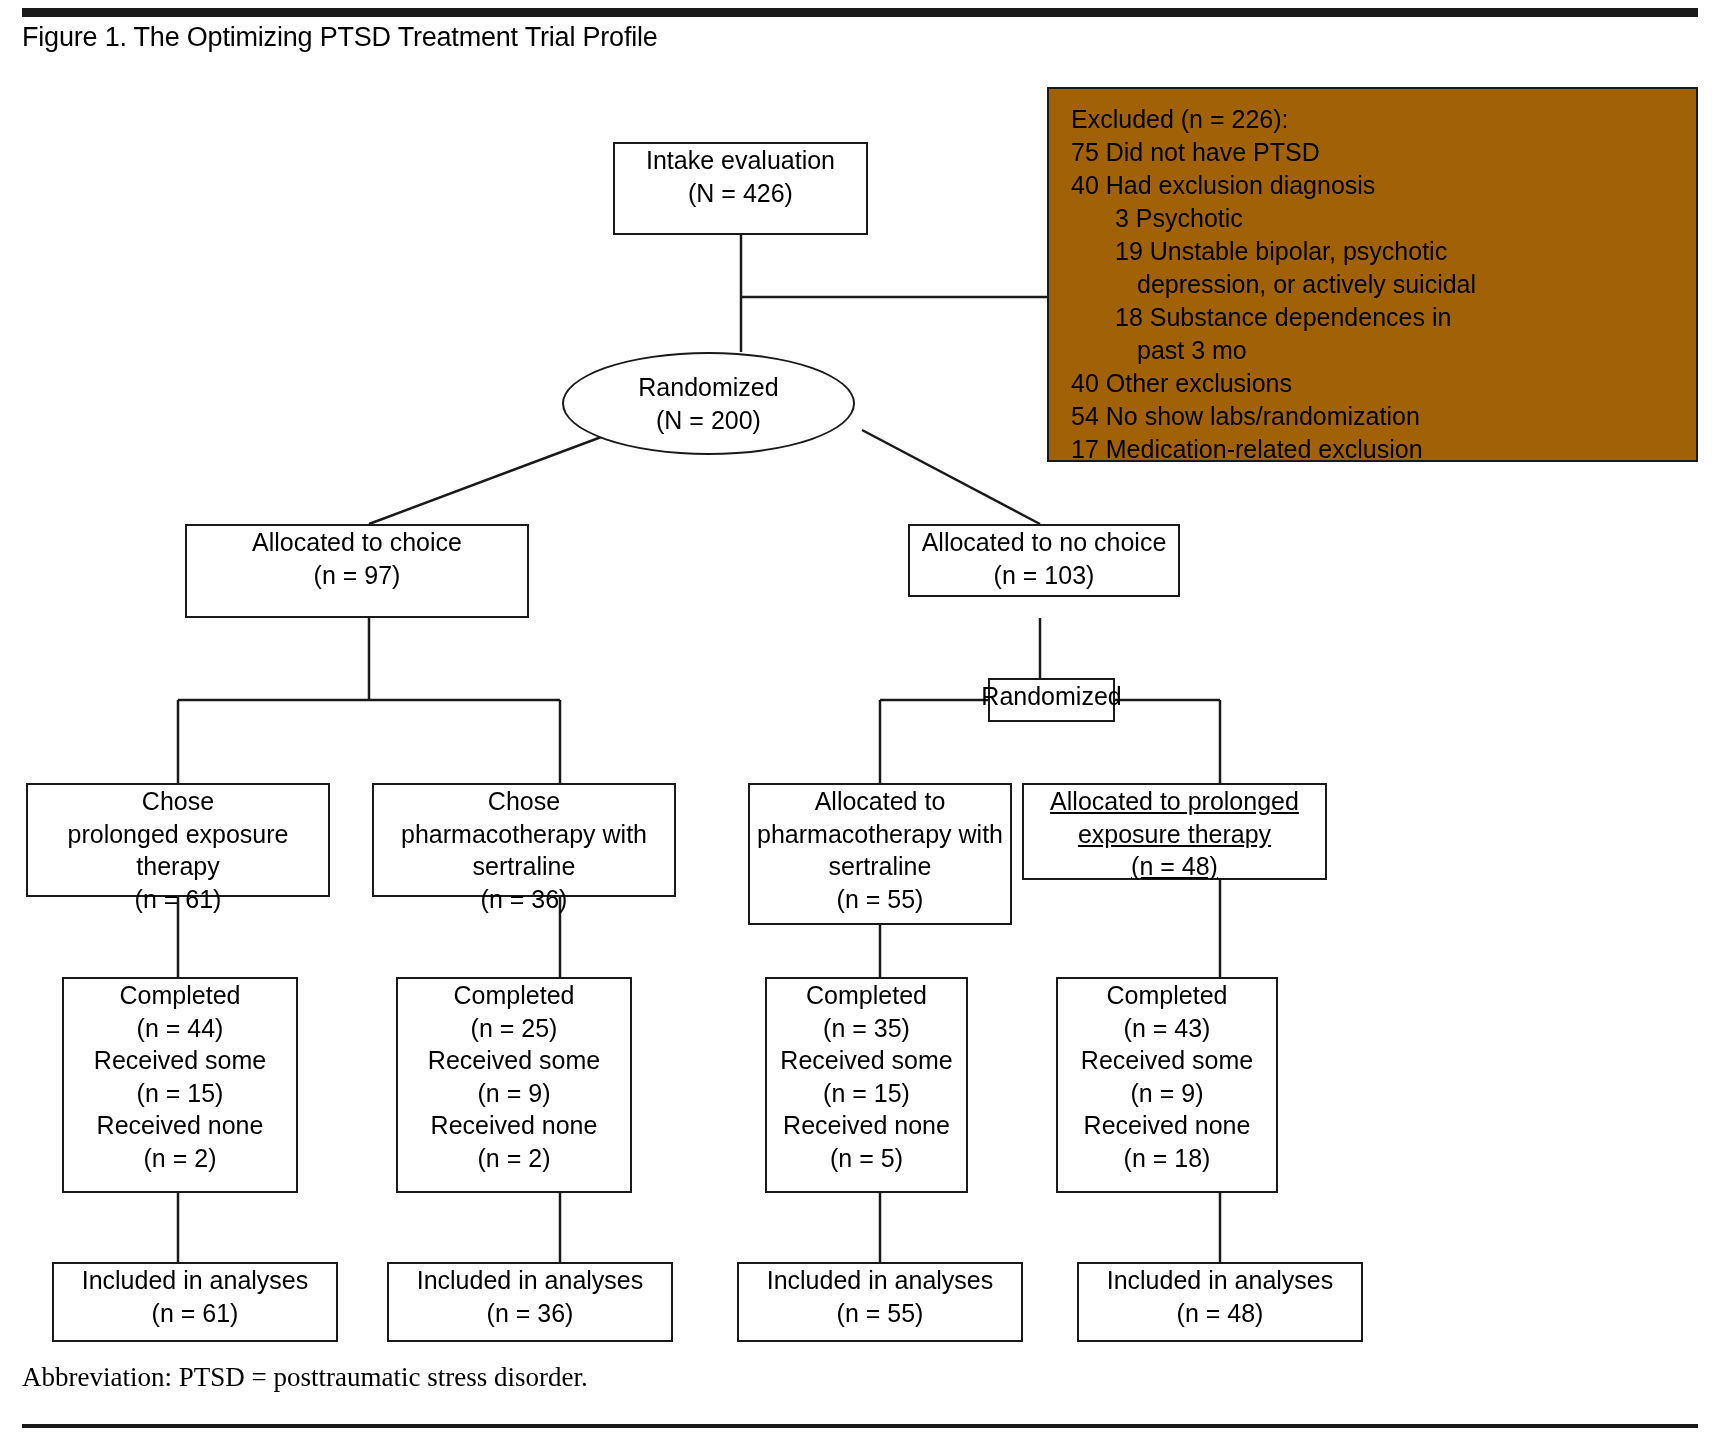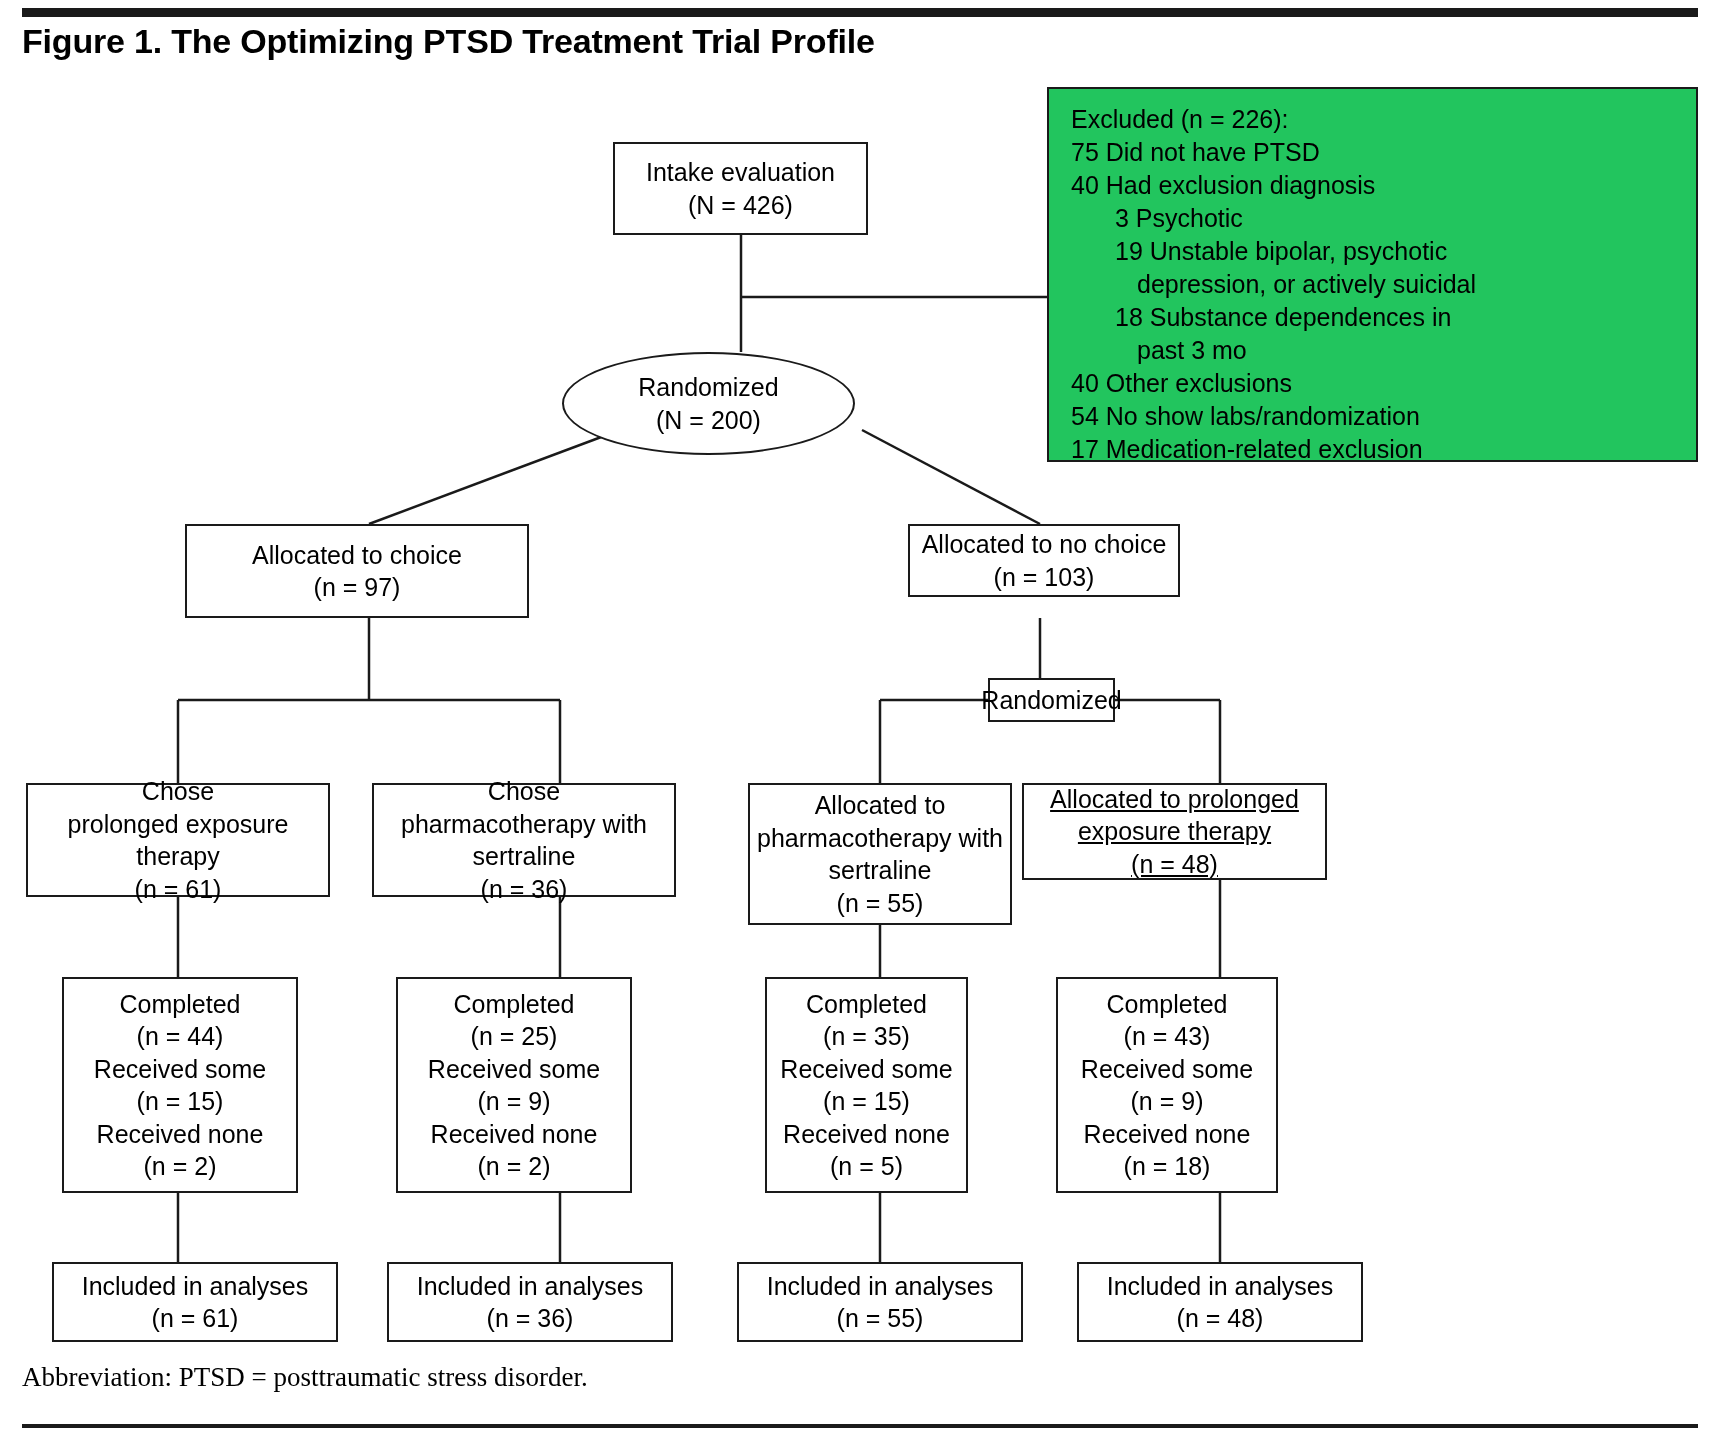--- a/index.html
+++ b/index.html
@@ -2,36 +2,36 @@
 <html><head>
 <meta charset="utf-8">
 <style>
   html,body{margin:0;padding:0;background:#fff;}
   body{font-family:"Liberation Sans", sans-serif;color:#000;}
   #page{position:relative;width:1720px;height:1437px;background:#fff;overflow:hidden;}
 
   .rule-top{position:absolute;left:22px;top:8px;width:1676px;height:9px;background:#1a1a1a;}
   .rule-bottom{position:absolute;left:22px;top:1424px;width:1676px;height:4px;background:#1a1a1a;}
 
-  .fig-title{position:absolute;left:22px;top:22px;font-size:34px;font-weight:bold;
+  .fig-title{position:absolute;left:22px;top:22px;font-size:27px;font-weight:normal;
              letter-spacing:-0.2px;white-space:nowrap;}
 
   .footnote{position:absolute;left:22px;top:1362px;font-family:"Liberation Serif", serif;
             font-size:27px;white-space:nowrap;}
 
   .node{position:absolute;box-sizing:border-box;border:2.5px solid #1a1a1a;background:#fff;
-        display:flex;flex-direction:column;align-items:center;justify-content:center;
+        display:flex;flex-direction:column;align-items:center;
         text-align:center;font-size:25px;line-height:1.30;z-index:2;}
   .node .ln{display:block;white-space:nowrap;}
 
   .ellipse{position:absolute;box-sizing:border-box;border:2.5px solid #1a1a1a;background:#fff;
            border-radius:50%;display:flex;flex-direction:column;align-items:center;
            justify-content:center;text-align:center;font-size:25px;line-height:1.30;z-index:2;}
 
-  .excl{position:absolute;box-sizing:border-box;border:2.5px solid #1a1a1a;background:#22c55e;
+  .excl{position:absolute;box-sizing:border-box;border:2.5px solid #1a1a1a;background:#a16207;
         font-size:25px;line-height:1.32;padding:14px 15px 10px 22px;z-index:3;}
   .excl .el{display:block;white-space:nowrap;}
   .excl .i1{padding-left:44px;}
   .excl .i2{padding-left:66px;}
 
   svg.wires{position:absolute;left:0;top:0;width:1720px;height:1437px;z-index:1;}
   svg.wires line, svg.wires path{stroke:#1a1a1a;stroke-width:2.5;fill:none;}
 </style>
 </head>
 <body>

